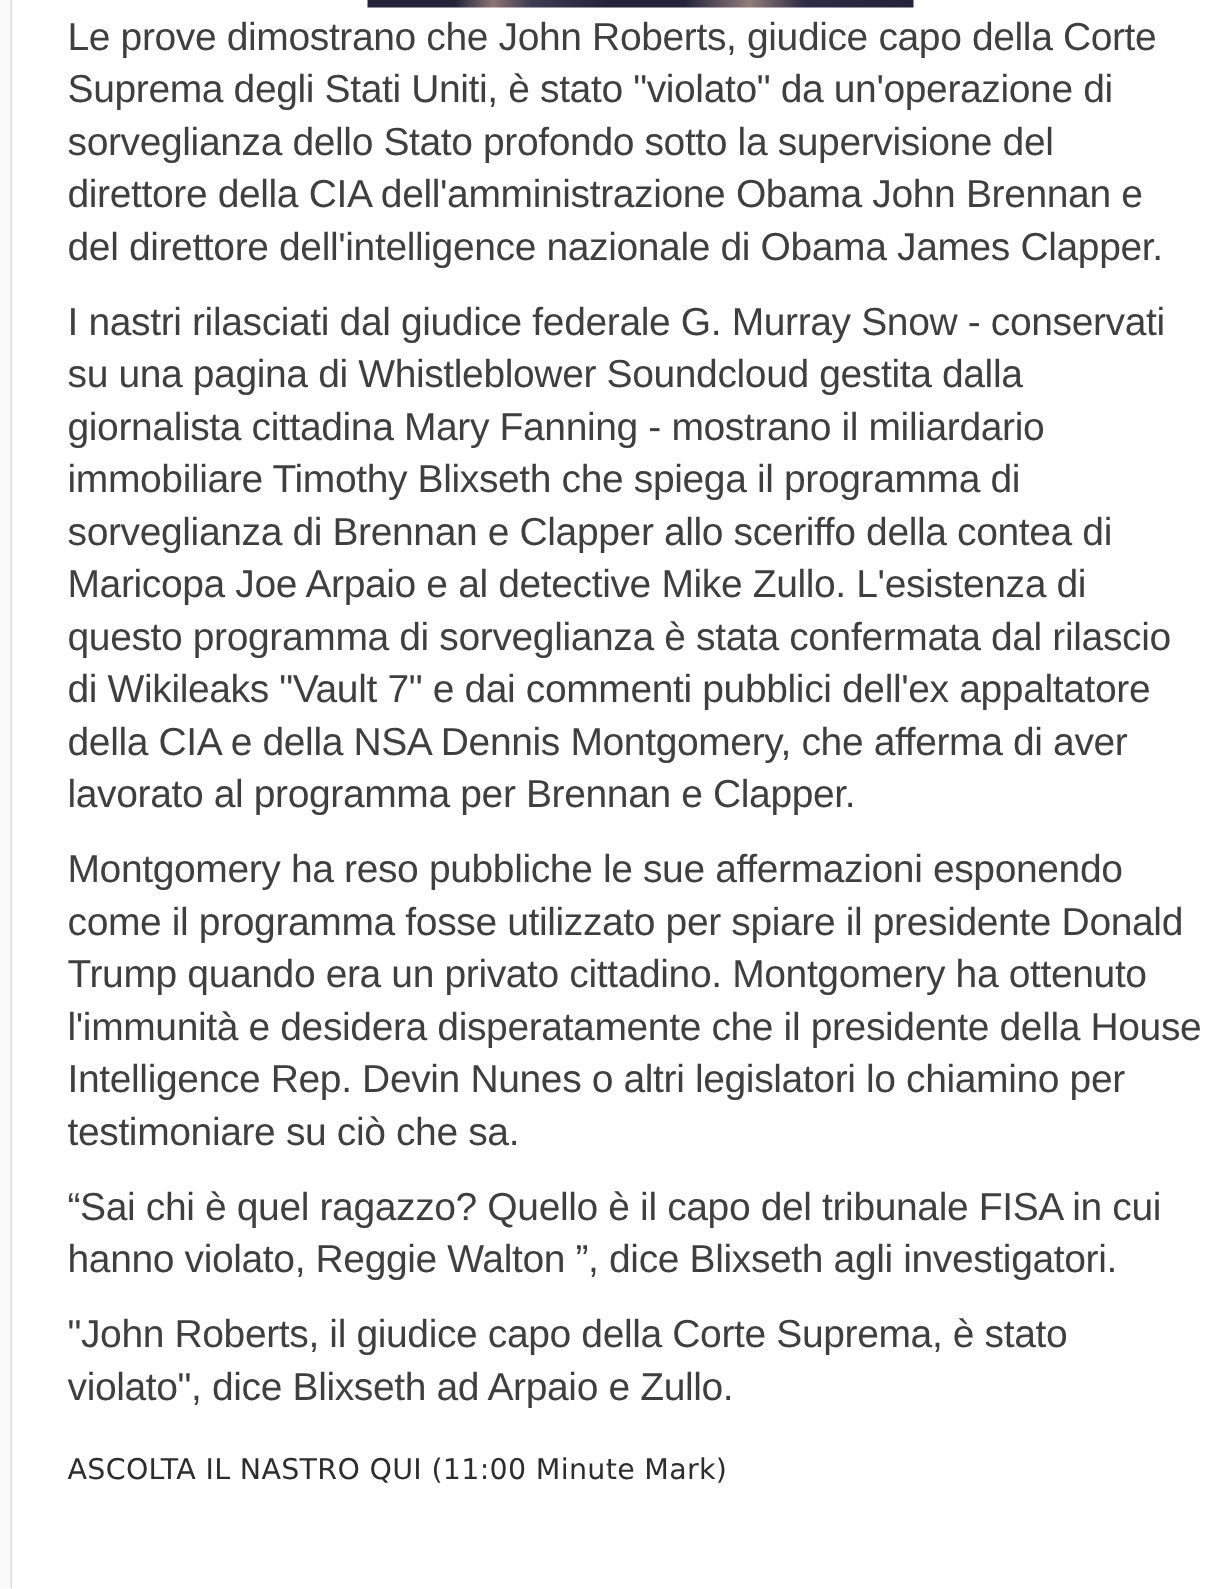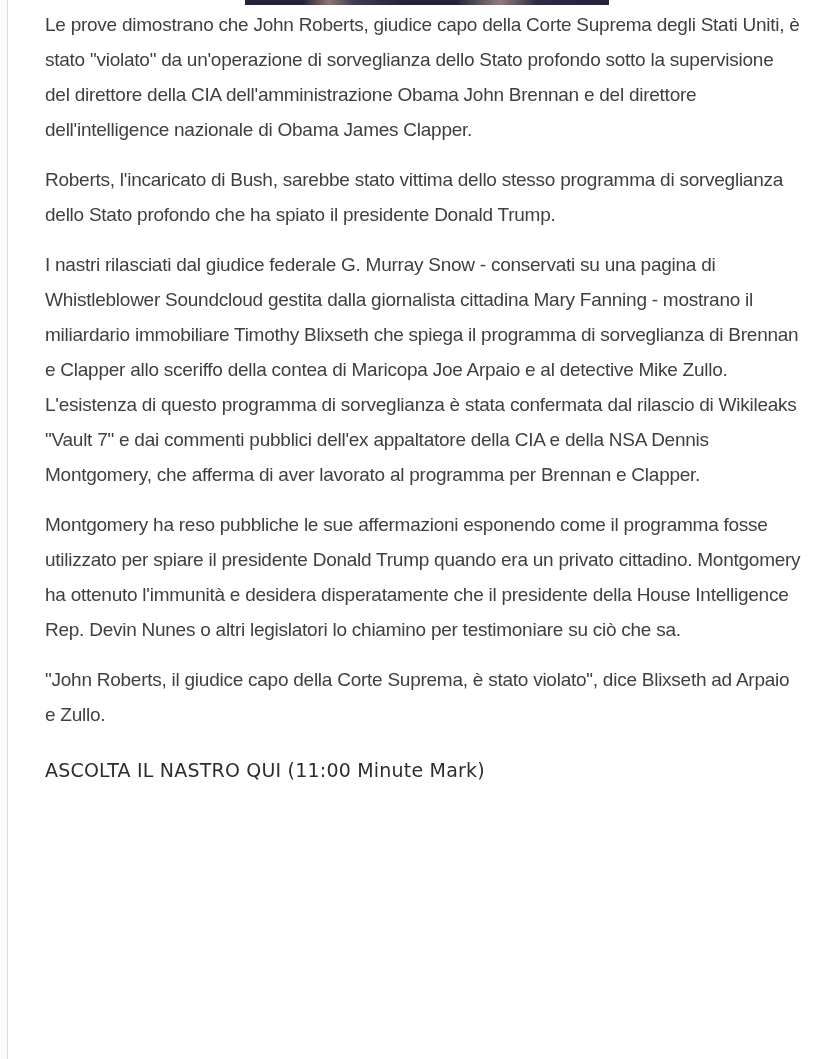--- a/index.html
+++ b/index.html
@@ -40,21 +40,21 @@
       #23243a 100%);
   }
   .article {
     position: absolute;
     left: 45px;
     top: 7px;
     width: 757px;
   }
   .article p {
     margin: 0 0 15px 0;
-    font-size: 19px;
+    font-size: 26px;
     line-height: 35px;
     letter-spacing: -0.25px;
     color: #3f3f3f;
     text-align: left;
   }
   .listen-line {
     font-family: "DejaVu Sans", sans-serif !important;
     font-size: 19px !important;
     letter-spacing: 0.2px !important;
     color: #2d2d2d !important;
@@ -64,18 +64,18 @@
 </style>
 </head>
 <body>
 
 <div class="left-gutter"></div>
 <div class="left-border"></div>
 <div class="top-media-bar"></div>
 
 <main class="article">
   <p>Le prove dimostrano che John Roberts, giudice capo della Corte Suprema degli Stati Uniti, è stato "violato" da un'operazione di sorveglianza dello Stato profondo sotto la supervisione del direttore della CIA dell'amministrazione Obama John Brennan e del direttore dell'intelligence nazionale di Obama James Clapper.</p>
-  <p>Roberts, l'incaricato di Bush, sarebbe stato vittima dello stesso programma di sorveglianza dello Stato profondo che ha spiato il presidente Donald Trump.</p>
   <p>I nastri rilasciati dal giudice federale G. Murray Snow - conservati su una pagina di Whistleblower Soundcloud gestita dalla giornalista cittadina Mary Fanning - mostrano il miliardario immobiliare Timothy Blixseth che spiega il programma di sorveglianza di Brennan e Clapper allo sceriffo della contea di Maricopa Joe Arpaio e al detective Mike Zullo. L'esistenza di questo programma di sorveglianza è stata confermata dal rilascio di Wikileaks "Vault 7" e dai commenti pubblici dell'ex appaltatore della CIA e della NSA Dennis Montgomery, che afferma di aver lavorato al programma per Brennan e Clapper.</p>
   <p>Montgomery ha reso pubbliche le sue affermazioni esponendo come il programma fosse utilizzato per spiare il presidente Donald Trump quando era un privato cittadino. Montgomery ha ottenuto l'immunità e desidera disperatamente che il presidente della House Intelligence Rep. Devin Nunes o altri legislatori lo chiamino per testimoniare su ciò che sa.</p>
+  <p>“Sai chi è quel ragazzo? Quello è il capo del tribunale FISA in cui hanno violato, Reggie Walton ”, dice Blixseth agli investigatori.</p>
   <p>"John Roberts, il giudice capo della Corte Suprema, è stato violato", dice Blixseth ad Arpaio e Zullo.</p>
   <p class="listen-line">ASCOLTA IL NASTRO QUI (11:00 Minute Mark)</p>
 </main>
 
 </body></html>

